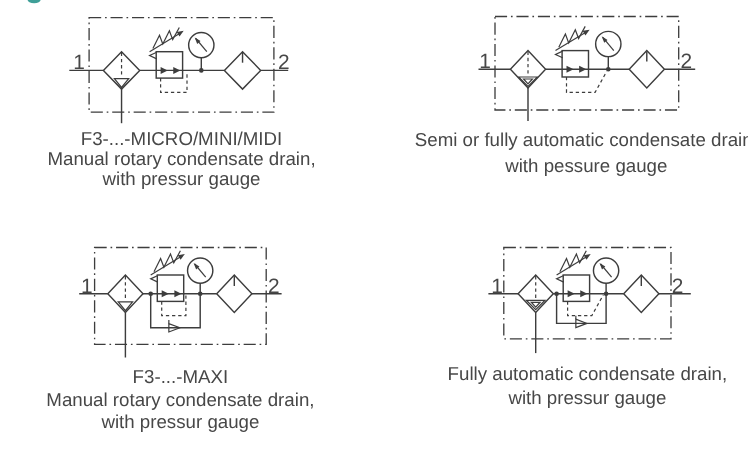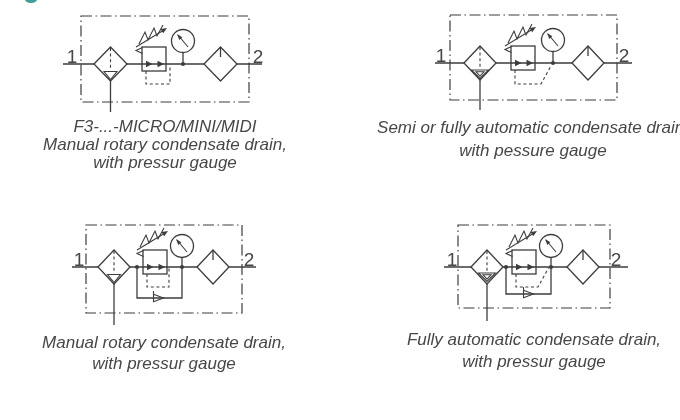--- a/index.html
+++ b/index.html
@@ -6,21 +6,21 @@
   body{width:680px;height:420px;overflow:hidden;background:#ffffff;position:relative;
        font-family:"Liberation Sans",sans-serif;}
   .stage{position:absolute;inset:0;}
   svg{position:absolute;left:0;top:0;}
   .ln{stroke:#3d3d3d;stroke-width:1.3;fill:none;}
   .thin{stroke-width:1.1;}
   .dsh{stroke-dasharray:3 2.6;stroke-width:1.1;}
   .bord{stroke-dasharray:11 3.5 1.5 3.5;stroke-width:1.2;}
   .fillS{fill:#3d3d3d;stroke:none;}
   text.port{font-family:"Liberation Sans",sans-serif;font-size:19px;fill:#474747;}
-  .cap{position:absolute;text-align:center;font-size:17px;color:#474747;font-style:italic;}
+  .cap{position:absolute;text-align:center;font-size:17px;color:#474747;}
   .cap-a{left:35px;top:118px;width:260px;line-height:18px;}
   .cap-b{left:353px;top:116px;width:360px;line-height:23px;}
   .cap-c{left:34px;top:333px;width:260px;line-height:20.5px;}
   .cap-d{left:384px;top:329px;width:300px;line-height:22px;}
   .teal{position:absolute;left:25px;top:-4px;width:12px;height:7px;border-radius:50%;
         background:#3f9f98;}
 </style>
 </head>
 <body>
 
@@ -187,20 +187,21 @@
   <div class="cap cap-a">
     <div>F3-...-MICRO/MINI/MIDI</div>
     <div>Manual rotary condensate drain,</div>
     <div>with pressur gauge</div>
   </div>
   <div class="cap cap-b">
     <div style="white-space:nowrap;">Semi or fully automatic condensate drain,</div>
     <div>with pessure gauge</div>
   </div>
   <div class="cap cap-c">
+    <div>F3-...-MAXI</div>
     <div>Manual rotary condensate drain,</div>
     <div>with pressur gauge</div>
   </div>
   <div class="cap cap-d">
     <div>Fully automatic condensate drain,</div>
     <div>with pressur gauge</div>
   </div>
 </div>
 
 </body></html>

